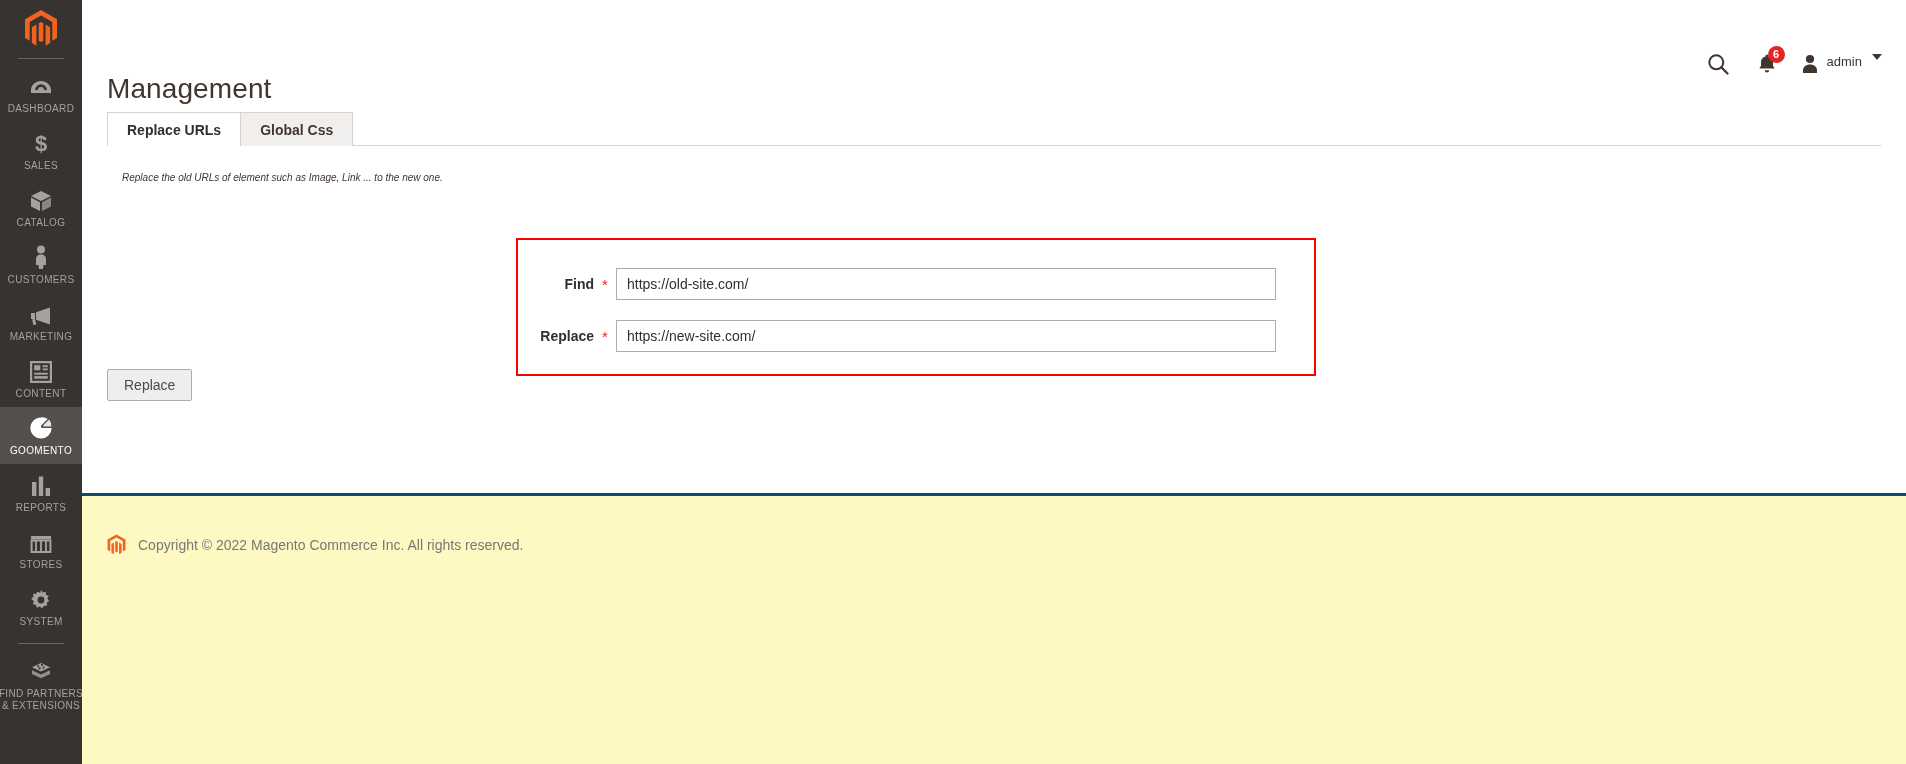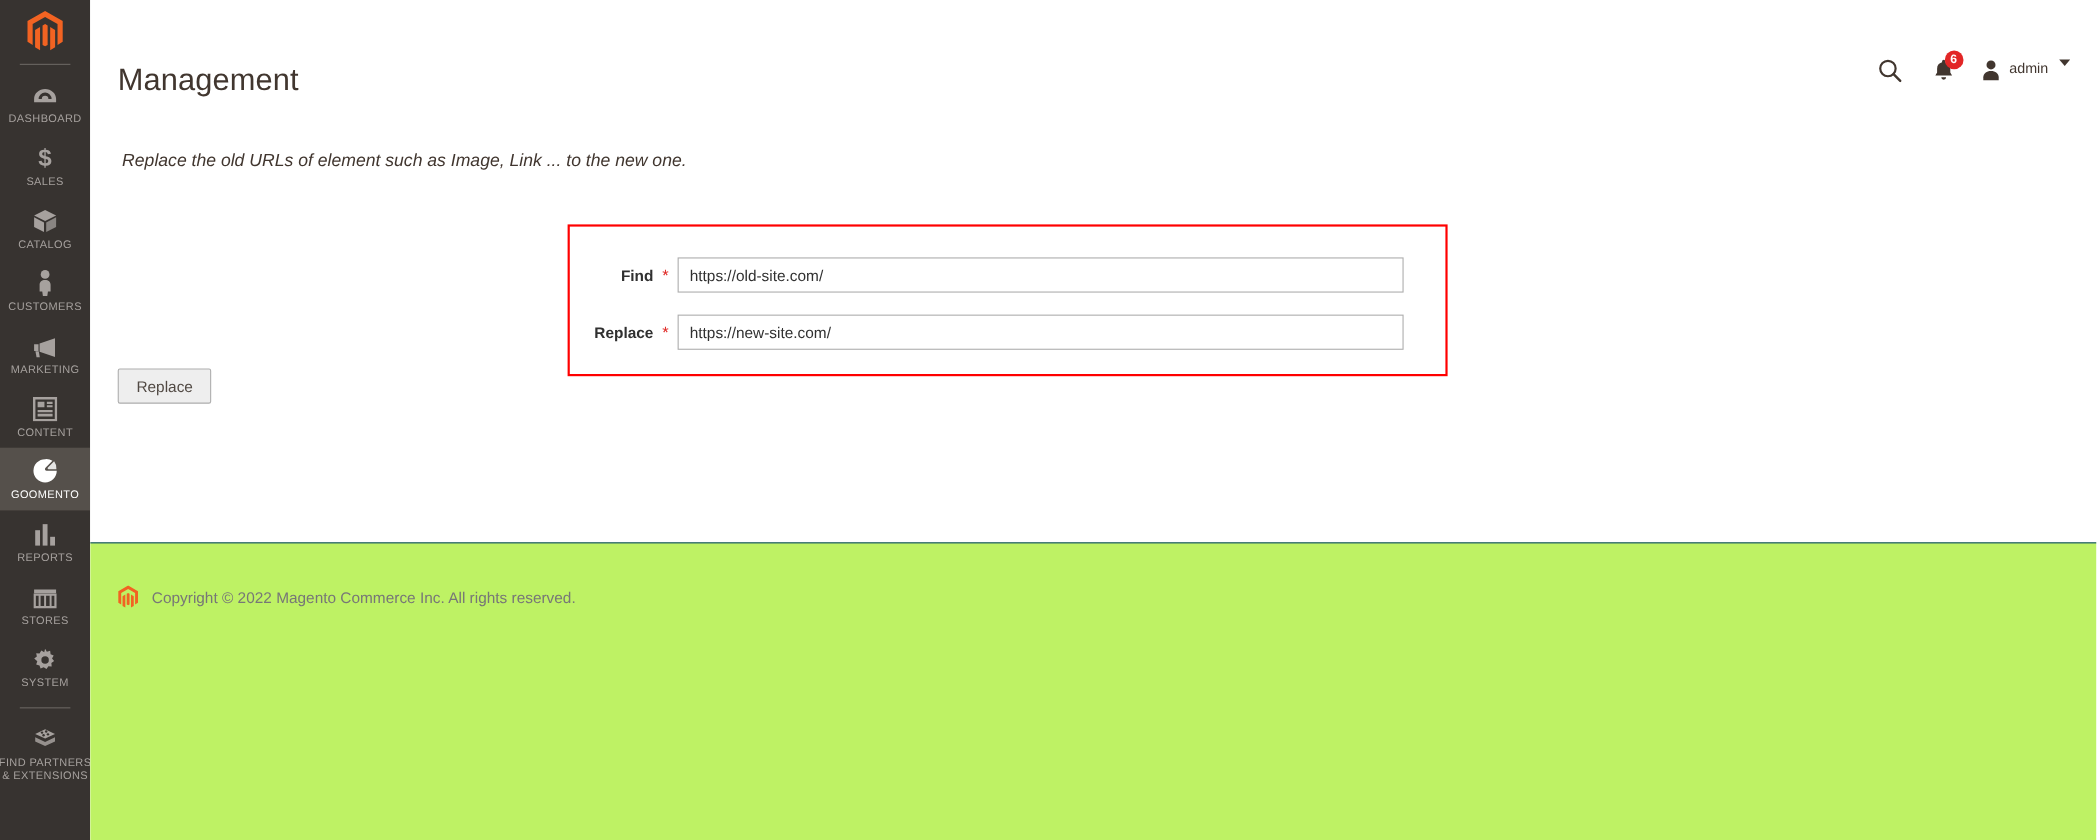--- a/index.html
+++ b/index.html
@@ -71,21 +71,21 @@
   }
 
   
   #page-header {
     position: relative;
     height: 112px;
     padding: 0 24px 0 0;
   }
   #page-title {
     position: absolute;
-    left: 25px; top: 38px;
+    left: 25px; top: 54px;
     font-size: 28px;
     color: #41362f;
     font-weight: 400;
     letter-spacing: .1px;
     white-space: nowrap;
   }
   #header-actions {
     position: absolute;
     right: 24px; top: 46px;
     display: flex; align-items: center; gap: 0px;
@@ -162,22 +162,22 @@
     position: absolute;
     left: 0; right: 0; bottom: -1px;
     height: 1px;
     background: #ffffff;
   }
 
   
   #content-body { padding: 0 25px; position: relative; }
   #intro-text {
     margin-top: 26px;
-    margin-left: 4px;
-    font-size: 16px;
+    margin-left: 15px;
+    font-size: 10px;
     font-style: italic;
     color: #41362f;
   }
 
   
   #field-box {
     position: absolute;
     left: 434px;
     top: 66px;
     width: 800px;
@@ -236,22 +236,22 @@
     color: #514943;
     cursor: pointer;
   }
 
   
   #footer {
     position: absolute;
     left: 0; right: 0;
     top: 493px;
     bottom: 0;
-    background: #bef264;
-    border-top: 1px solid #0c4a6e;
+    background: #fef9c3;
+    border-top: 3px solid #0c4a6e;
   }
   #footer-inner {
     display: flex; align-items: center; gap: 12px;
     padding: 38px 0 0 25px;
   }
   #copyright {
     font-size: 14px;
     color: #777777;
   }
 </style>
@@ -427,20 +427,26 @@
             <circle cx="9" cy="5" r="4.1" fill="#41362f"></circle>
             <path d="M9 10.6c-4 0-7 2.4-7 5.6V19h14v-2.8c0-3.2-3-5.6-7-5.6z" fill="#41362f"></path>
           </svg>
           <span id="admin-name">admin</span>
           <span class="caret-down"></span>
         </div>
 
       </div>
     </div>
 
+    <div id="tabs-wrap">
+      <div id="tabs">
+        <div class="tab active">Replace URLs</div>
+        <div class="tab">Global Css</div>
+      </div>
+    </div>
 
     <div id="content-body">
 
       <div id="intro-text">Replace the old URLs of element such as Image, Link ... to the new one.</div>
 
       <div id="field-box">
 
         <div class="field-row r1">
           <span class="field-label">Find</span>
           <span class="req-star">*</span>

